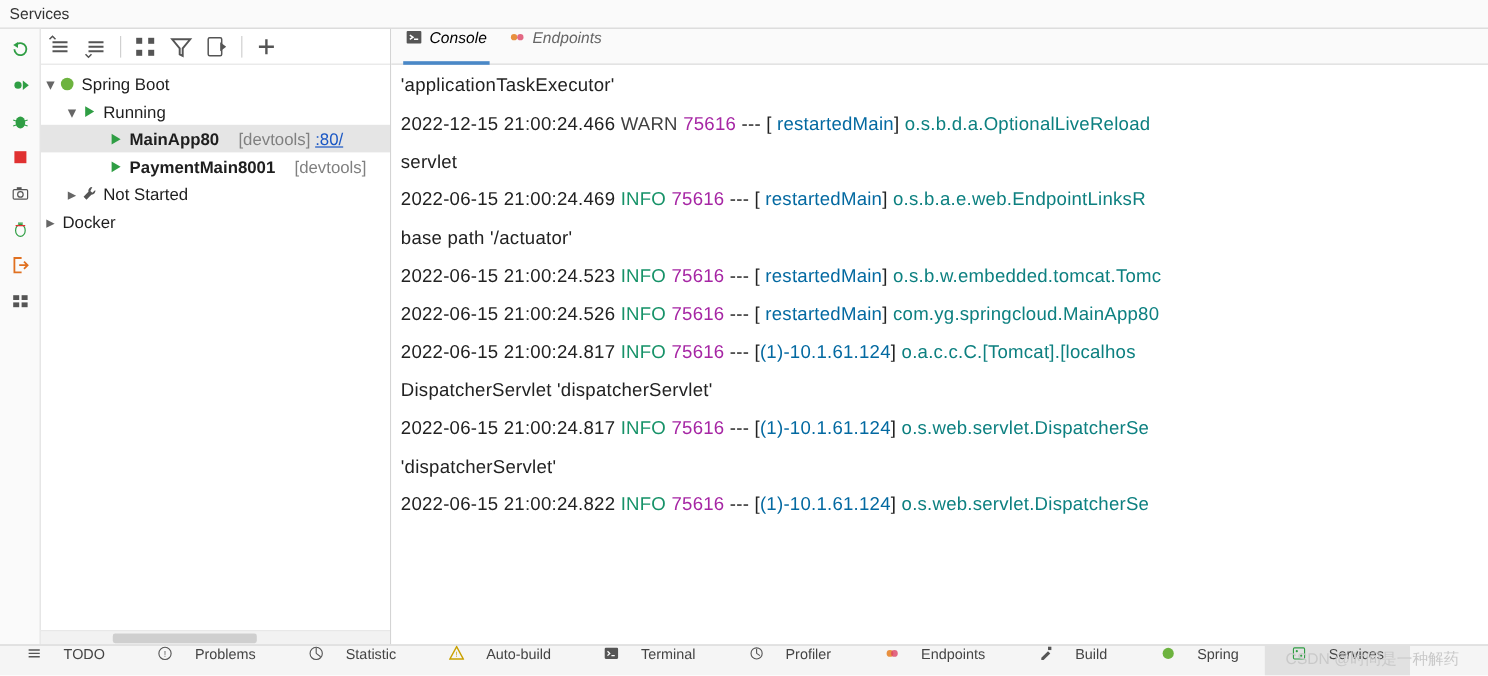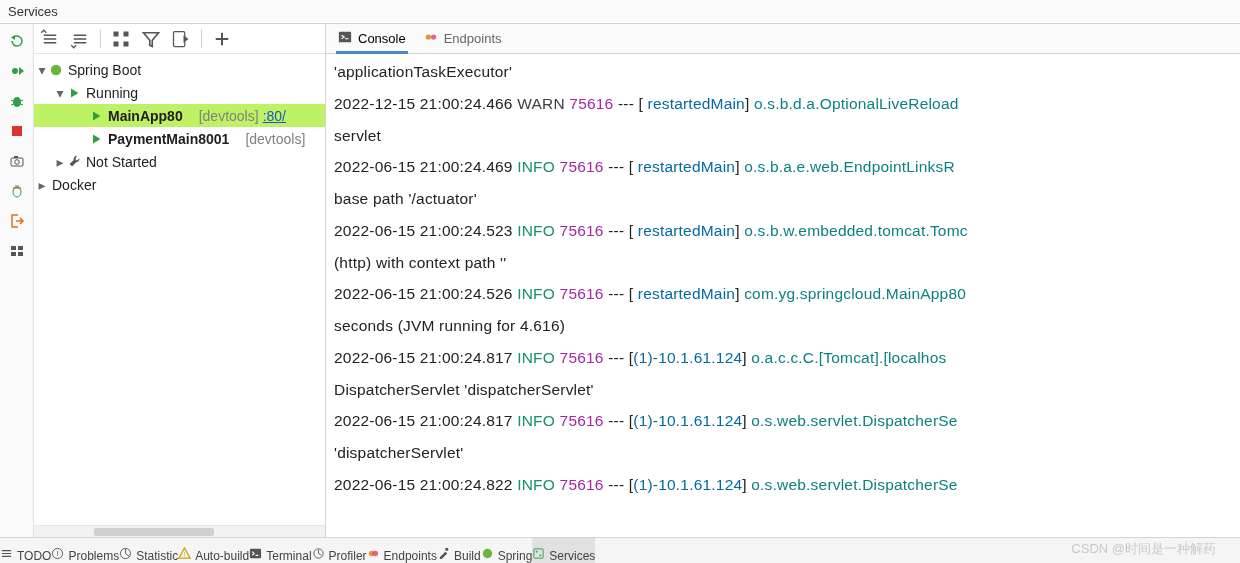--- a/index.html
+++ b/index.html
@@ -20,42 +20,42 @@
 .treewrap { width: 292px; display: flex; flex-direction: column; border-right: 1px solid #d4d4d4; }
 .tree-toolbar { height: 30px; display: flex; align-items: center; gap: 10px; padding: 0 6px; border-bottom: 1px solid #e5e5e5; }
 .tree-toolbar .tbtn { width: 20px; height: 20px; cursor: pointer; display: flex; align-items: center; justify-content: center; }
 .tree-toolbar .sep { width: 1px; height: 18px; background: #d0d0d0; }
 .tree { flex: 1; overflow: auto; padding: 4px 0 0 0; font-size: 14px; }
 .node { display: flex; align-items: center; height: 23px; padding-left: 4px; white-space: nowrap; cursor: pointer; }
 .node .twisty { width: 12px; text-align: center; color: #666; }
 .node .picon { width: 16px; display: flex; justify-content: center; }
 .node .label { padding-left: 4px; }
 .node .grey { color: #808080; margin-left: 16px; }
-.node.selected { background: #bef264; }
+.node.selected { background: #e5e5e5; }
 .link { color: #1a57c4; text-decoration: underline; }
 .bold { font-weight: 600; }
 
 
 .rightpane { flex: 1; display: flex; flex-direction: column; overflow: hidden; }
 .tabs { height: 30px; display: flex; align-items: center; gap: 18px; padding: 0 12px; border-bottom: 1px solid #d4d4d4; background: #fafafa; }
-.tab { display: flex; align-items: center; gap: 6px; height: 100%; cursor: pointer; font-size: 13px; }
+.tab { display: flex; gap: 6px; height: 100%; cursor: pointer; font-size: 13px; font-style: italic; }
 .tab.active { color: #000; font-weight: 500; position: relative; }
 .tab.active::after { content: ''; position: absolute; bottom: -1px; left: -2px; right: -2px; height: 3px; background: #4a88c7; }
 .tab.inactive { color: #666; }
 
 .console { flex: 1; overflow: auto; background: #fff; padding: 2px 2px 8px 8px; font-family: "Consolas","Courier New",monospace; font-size: 15.5px; line-height: 2.05; letter-spacing: 0.2px; color: #222; white-space: nowrap; }
 .console .level-info { color: #169268; text-align: center; }
 .console .level-warn { color: #404040; }
 .console .pid { color: #a626a4; }
 .console .thread { color: #0369a1; }
 .console .clsname { color: #0d8080; }
 
 
 .bottombar { position: absolute; left: 0; right: 0; bottom: 0; height: 26px; border-top: 1px solid #d4d4d4; display: flex; align-items: stretch; background: #f5f5f5; }
-.bottombar .bitem { display: flex; align-items: flex-end; gap: 4px; padding: 0 0; font-size: 12px; color: #444; cursor: pointer; border-right: 0; }
+.bottombar .bitem { display: flex; align-items: flex-start; gap: 18px; padding: 0 22px; font-size: 12px; color: #444; cursor: pointer; border-right: 0; }
 .bottombar .bitem.active { background: #e1e1e1; }
 .bottombar svg { width: 13px; height: 13px; }
 .watermark { position: absolute; right: 24px; bottom: 5px; font-size: 13px; color: #c9c9c9; pointer-events: none; }
 
 
 .tree-scrollhint { height: 12px; background: #f2f2f2; border-top: 1px solid #e8e8e8; display: flex; }
 .tree-scrollhint .thumb { margin-left: 60px; width: 120px; background: #cfcfcf; border-radius: 2px; height: 8px; margin-top: 2px; }
 </style>
 </head>
 <body>
@@ -237,23 +237,21 @@
         <span>Endpoints</span>
       </div>
     </div>
     <div class="console" id="console">
         <div> 'applicationTaskExecutor'</div>
         <div><span>2022-12-15 21:00:24.466</span>  <span class="level-warn">WARN</span> <span class="pid">75616</span><span> --- [</span><span class="thread">  restartedMain</span><span>] </span><span class="clsname">o.s.b.d.a.OptionalLiveReload</span></div>
         <div> servlet</div>
         <div><span>2022-06-15 21:00:24.469</span>  <span class="level-info">INFO</span> <span class="pid">75616</span><span> --- [</span><span class="thread">  restartedMain</span><span>] </span><span class="clsname">o.s.b.a.e.web.EndpointLinksR</span></div>
         <div> base path '/actuator'</div>
         <div><span>2022-06-15 21:00:24.523</span>  <span class="level-info">INFO</span> <span class="pid">75616</span><span> --- [</span><span class="thread">  restartedMain</span><span>] </span><span class="clsname">o.s.b.w.embedded.tomcat.Tomc</span></div>
-        <div> (http) with context path ''</div>
         <div><span>2022-06-15 21:00:24.526</span>  <span class="level-info">INFO</span> <span class="pid">75616</span><span> --- [</span><span class="thread">  restartedMain</span><span>] </span><span class="clsname">com.yg.springcloud.MainApp80</span></div>
-        <div> seconds (JVM running for 4.616)</div>
         <div><span>2022-06-15 21:00:24.817</span>  <span class="level-info">INFO</span> <span class="pid">75616</span><span> --- [</span><span class="thread">(1)-10.1.61.124</span><span>] </span><span class="clsname">o.a.c.c.C.[Tomcat].[localhos</span></div>
         <div> DispatcherServlet 'dispatcherServlet'</div>
         <div><span>2022-06-15 21:00:24.817</span>  <span class="level-info">INFO</span> <span class="pid">75616</span><span> --- [</span><span class="thread">(1)-10.1.61.124</span><span>] </span><span class="clsname">o.s.web.servlet.DispatcherSe</span></div>
         <div> 'dispatcherServlet'</div>
         <div><span>2022-06-15 21:00:24.822</span>  <span class="level-info">INFO</span> <span class="pid">75616</span><span> --- [</span><span class="thread">(1)-10.1.61.124</span><span>] </span><span class="clsname">o.s.web.servlet.DispatcherSe</span></div>
       </div>
   </div>
 </div>
 
 <div class="bottombar" id="bottombar">

